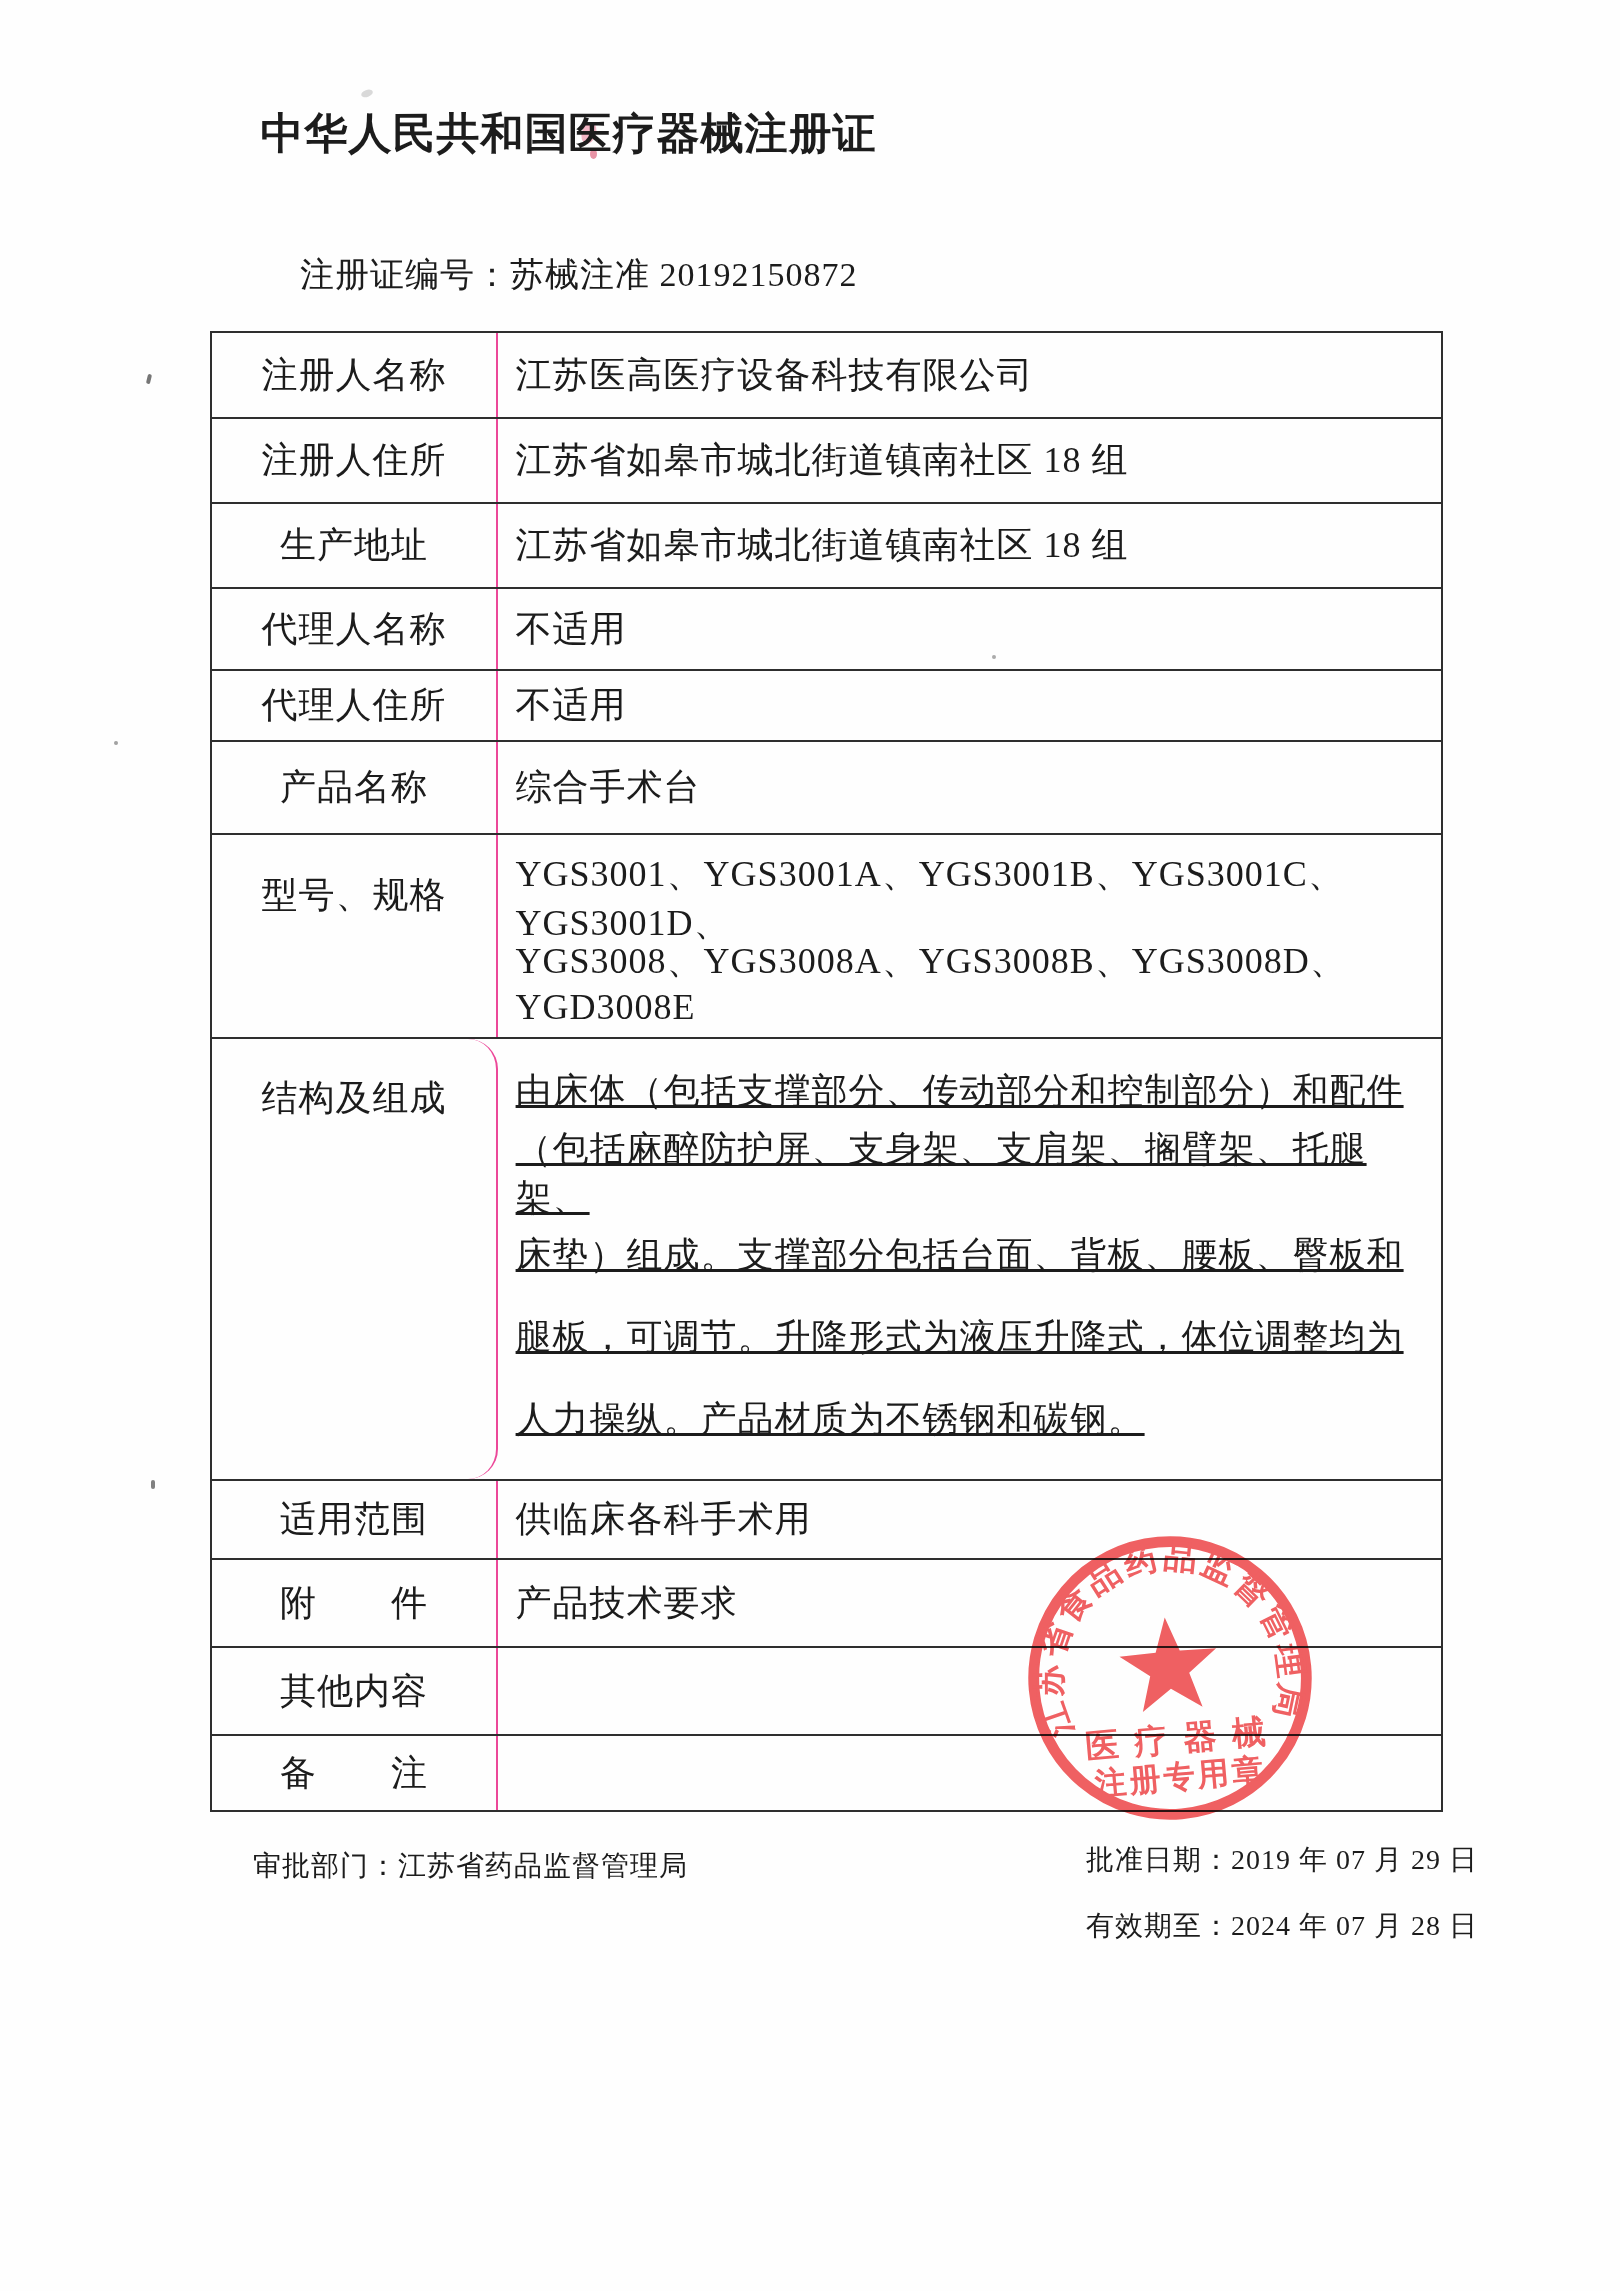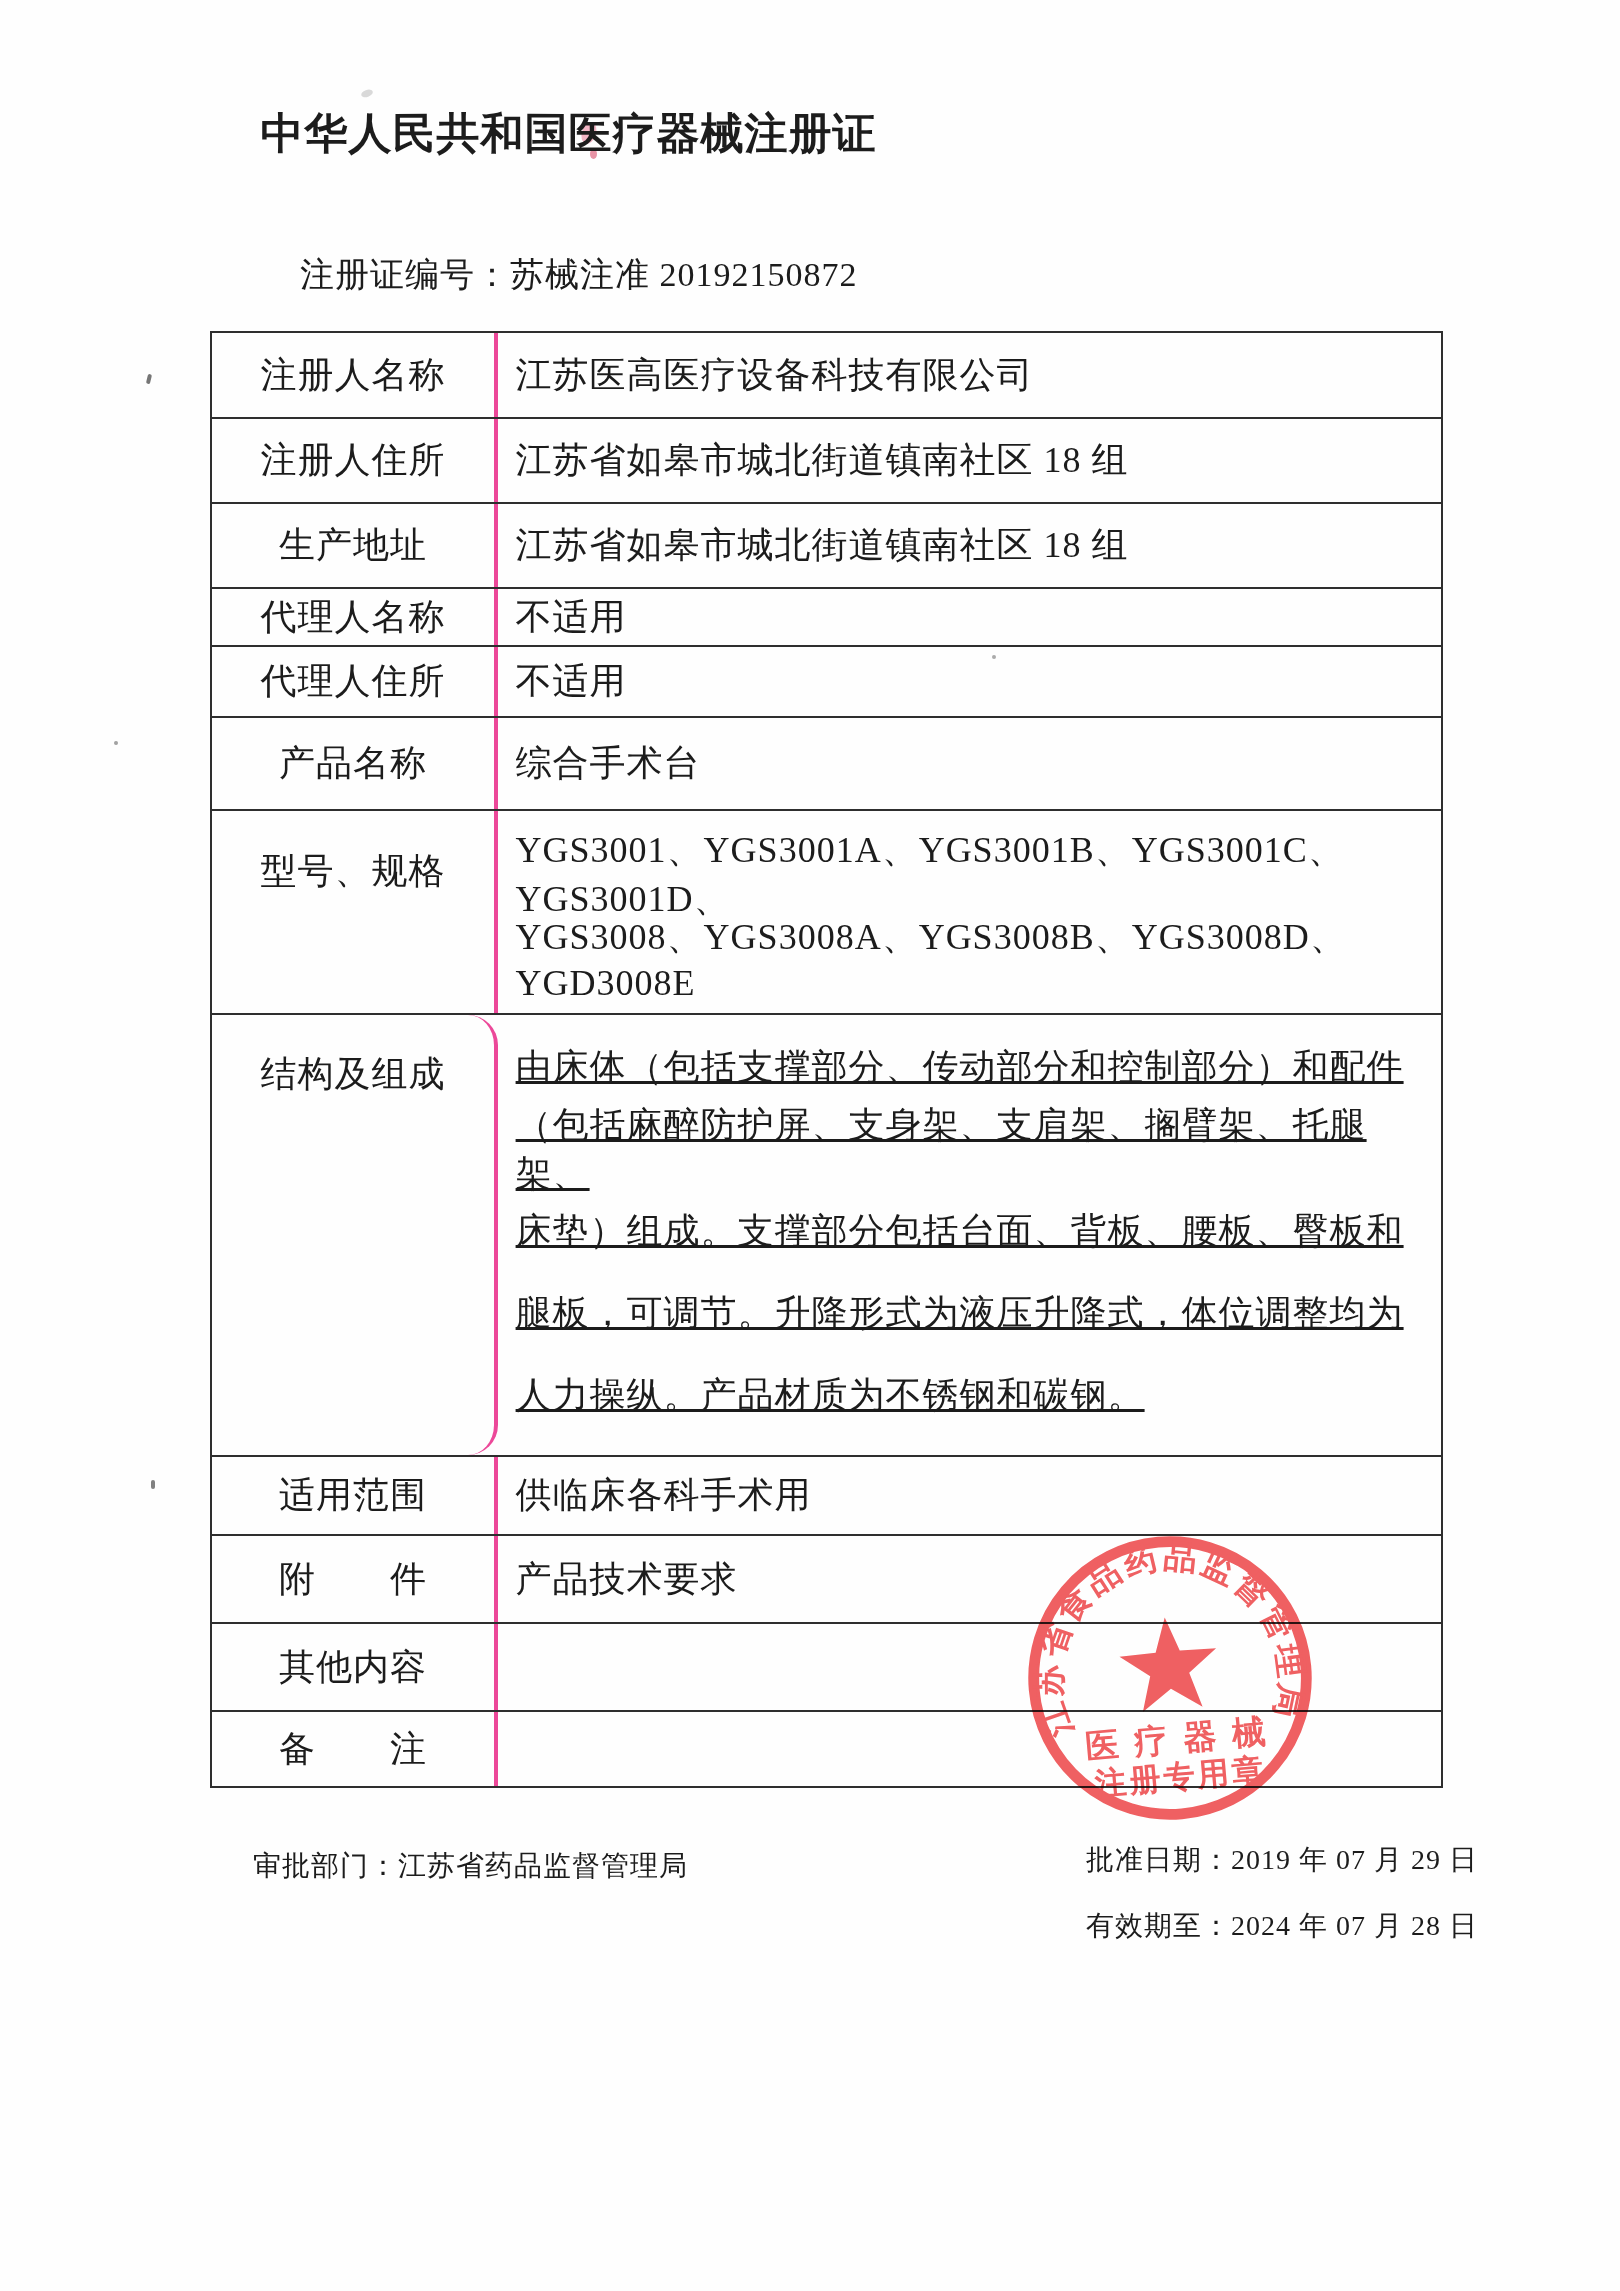--- a/index.html
+++ b/index.html
@@ -28,33 +28,33 @@
   .cert-table{
     position:absolute;left:210px;top:331px;width:1233px;
     border:2.9px solid #2e2e2e;
     box-sizing:border-box;
     background:transparent;
   }
   .row{display:flex;border-top:2px solid #2e2e2e;box-sizing:border-box;}
   .row:first-child{border-top:none;}
   .cell-label{
     width:286px;flex:0 0 286px;
-    border-right:4px solid #ec4899;box-sizing:border-box;
+    border-right:2px solid #ec4899;box-sizing:border-box;
     display:flex;align-items:center;justify-content:center;
     font-size:36px;letter-spacing:1px;
     text-align:center;
   }
   .cell-value{
     flex:1;box-sizing:border-box;
     display:flex;align-items:center;
     padding-left:17.6px;padding-right:9.8px;
     font-size:36px;letter-spacing:1px;
   }
   .r0{height:84px}.r1{height:85px}.r2{height:85px}
-  .r3{height:58px}.r4{height:71px}.r5{height:93px}
+  .r3{height:82px}.r4{height:71px}.r5{height:93px}
   .r6{height:204px}.r7{height:442px}
   .r8{height:79px}.r9{height:88px}.r10{height:88px}.r11{height:76px}
   .row.multi .cell-value{display:block;align-items:initial;}
   .r6.multi .cell-value{padding-top:21.6px;}
   .r6.multi .line{height:84px;display:flex;align-items:center;}
   .r7.multi .cell-value{padding-top:11.8px;text-decoration:underline;}
   .r7.multi .line{height:82px;display:flex;align-items:center;}
   .r6 .cell-label{align-items:flex-start;padding-top:36px;}
   .r7 .cell-label{align-items:flex-start;padding-top:35px;border-radius:30px;}
   

